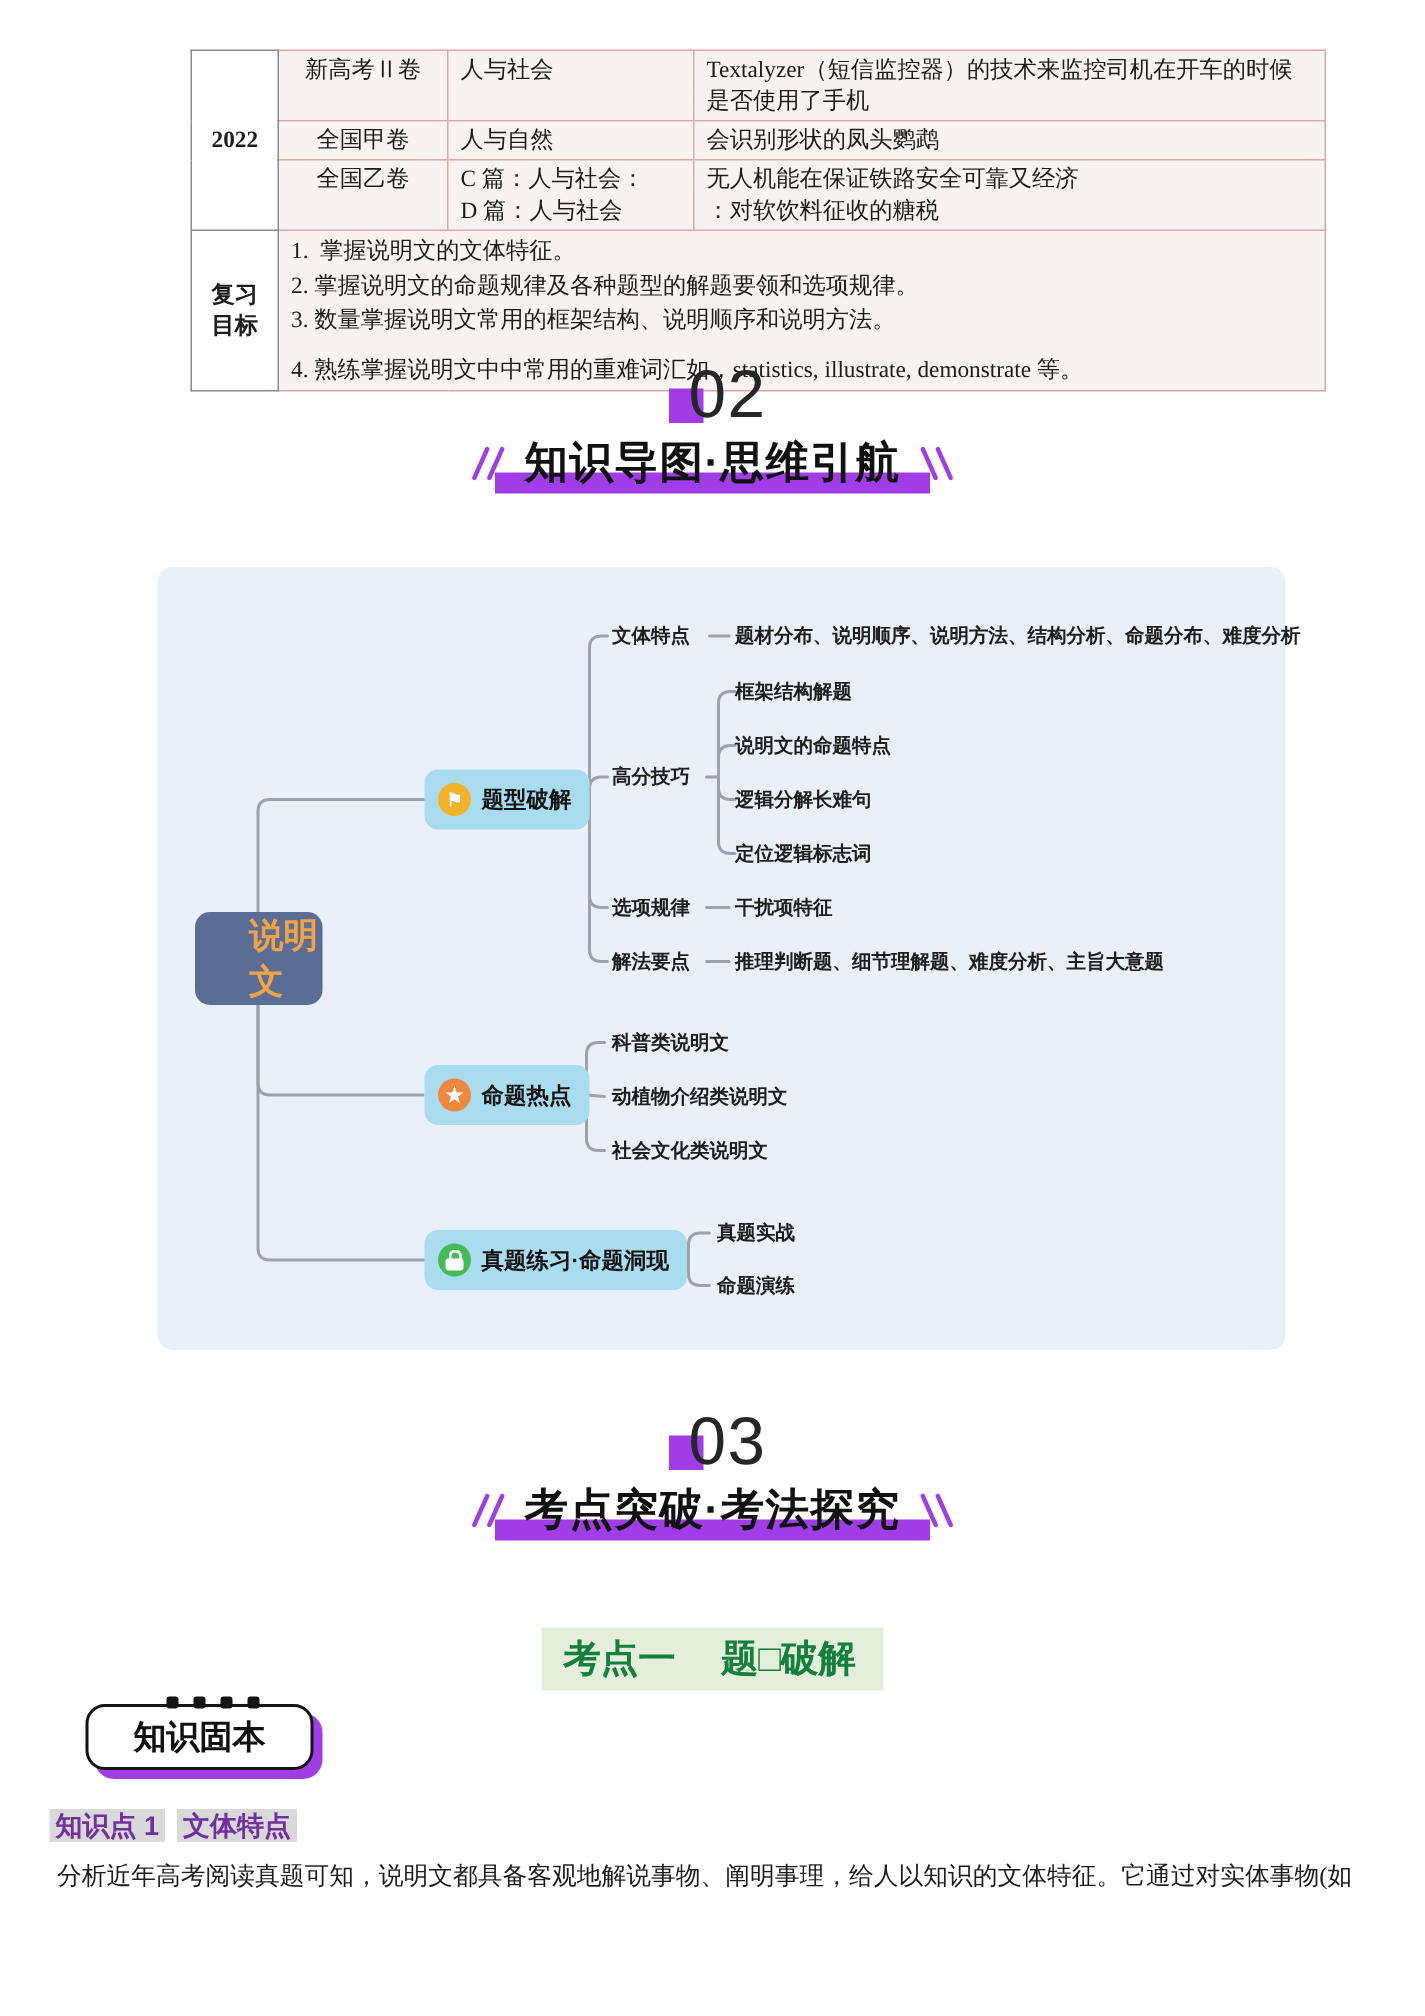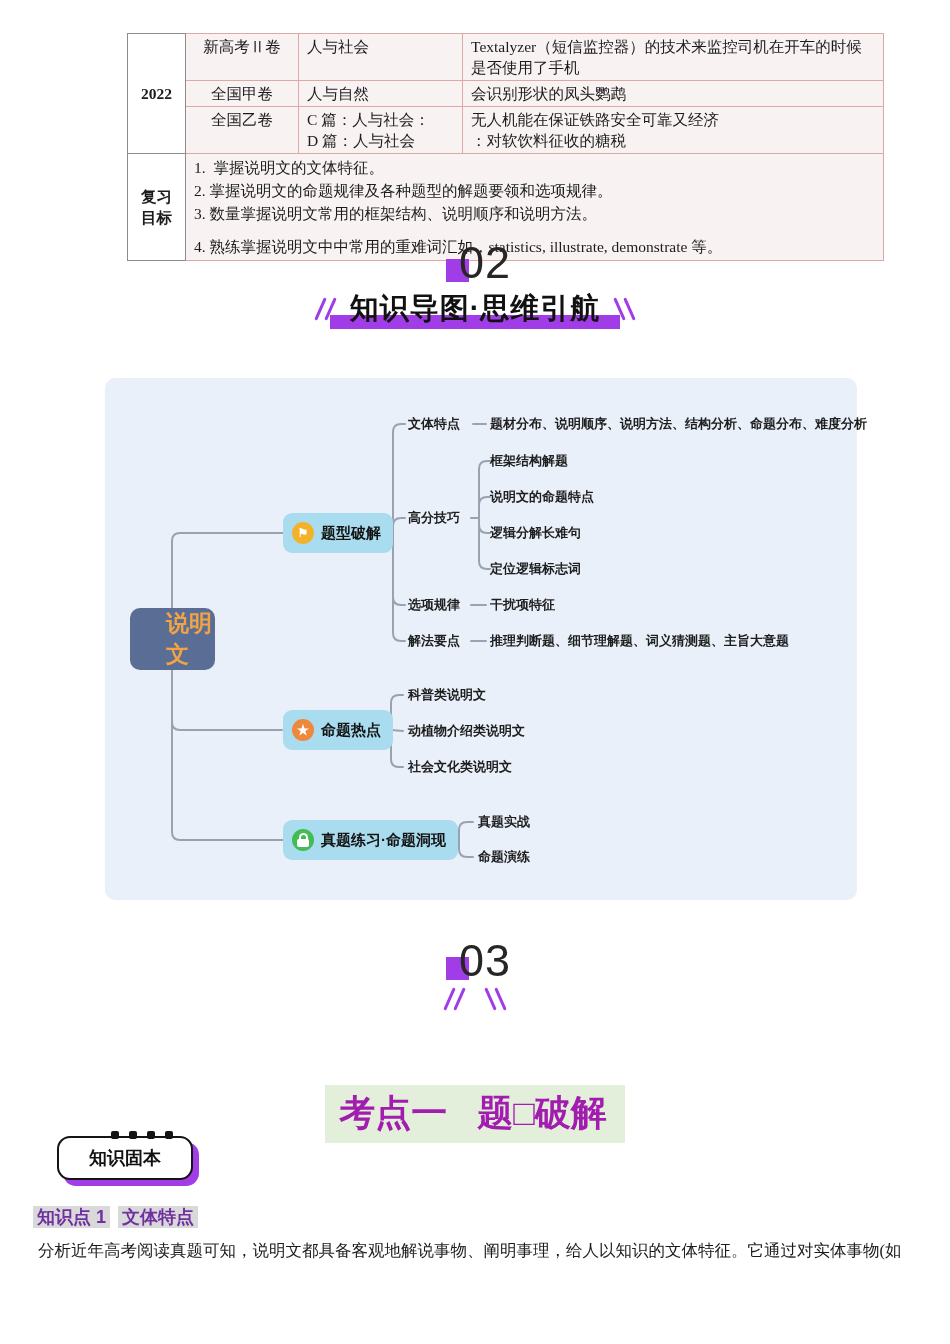--- a/index.html
+++ b/index.html
@@ -57,30 +57,30 @@
   .lock-shackle { width:9px; height:7px; border:2px solid #fff; border-bottom:none;
                   border-radius:5px 5px 0 0; }
   .lock-body { width:12px; height:8px; background:#fff; border-radius:2px; margin-top:-1px; }
   .mm-label { position:absolute; transform:translateY(-50%); white-space:nowrap;
               font-size:13px; font-weight:bold; color:#1e1e1e; }
 
   
   .kaodian { position:absolute; left:0; top:1085px; width:100%; text-align:center; }
   .kaodian-inner { display:inline-block; background:#e4efdb; padding:4px 18px 5px 14px;
                    font-family:"Liberation Sans", sans-serif; font-weight:bold;
-                   font-size:36px; color:#a21caf; }
+                   font-size:25px; color:#15803d; }
   .kaodian-inner .gap { display:inline-block; width:30px; }
 
   
-  .badge { position:absolute; left:57px; top:1136px; width:136px; height:44px;
+  .badge { position:absolute; left:57px; top:1136px; width:152px; height:44px;
            background:#fff; border:2.5px solid #141414; border-radius:13px;
            box-shadow:6px 6px 0 #a13de6;
            display:flex; align-items:center; justify-content:center;
            font-family:"Liberation Sans", sans-serif; font-weight:bold;
-           font-size:18px; color:#111; }
+           font-size:22px; color:#111; }
   .badge .sprocket { position:absolute; top:-7px; width:8px; height:8px;
                      background:#141414; border-radius:2px; }
   .badge .s1 { left:52px; } .badge .s2 { left:70px; } .badge .s3 { left:88px; } .badge .s4 { left:106px; }
 
   
   .kp { position:absolute; left:33px; top:1205px;
         font-family:"Liberation Sans", sans-serif; font-weight:bold;
         font-size:18px; color:#7030a0; }
   .kp span.hl { background:#d9d9d9; padding:1px 4px; }
   .kp span.sp { display:inline-block; width:8px; }
@@ -208,37 +208,38 @@
     <div class="mm-label" style="left:303px; top:140px;">高分技巧</div>
     <div class="mm-label" style="left:303px; top:227px;">选项规律</div>
     <div class="mm-label" style="left:303px; top:263px;">解法要点</div>
 
     <div class="mm-label" style="left:385px; top:46px;">题材分布、说明顺序、说明方法、结构分析、命题分布、难度分析</div>
     <div class="mm-label" style="left:385px; top:83px;">框架结构解题</div>
     <div class="mm-label" style="left:385px; top:119px;">说明文的命题特点</div>
     <div class="mm-label" style="left:385px; top:155px;">逻辑分解长难句</div>
     <div class="mm-label" style="left:385px; top:191px;">定位逻辑标志词</div>
     <div class="mm-label" style="left:385px; top:227px;">干扰项特征</div>
-    <div class="mm-label" style="left:385px; top:263px;">推理判断题、细节理解题、词义猜测题、主旨大意题</div>
+    <div class="mm-label" style="left:385px; top:263px;">推理判断题、细节理解题、难度分析、主旨大意题</div>
 
     <div class="mm-label" style="left:303px; top:317px;">科普类说明文</div>
     <div class="mm-label" style="left:303px; top:353px;">动植物介绍类说明文</div>
     <div class="mm-label" style="left:303px; top:389px;">社会文化类说明文</div>
 
     <div class="mm-label" style="left:373px; top:444px;">真题实战</div>
     <div class="mm-label" style="left:373px; top:479px;">命题演练</div>
   </div>
 
   <div class="sec-header" style="top:938px;">
     <div class="sec-num">03</div>
     <div class="sec-title-row">
       <span class="slashes left">
           <i></i>
           <i></i>
         </span>
+      <span class="sec-title">考点突破·考法探究</span>
       <span class="slashes right">
           <i></i>
           <i></i>
         </span>
     </div>
   </div>
 
   <div class="kaodian">
     <span class="kaodian-inner">
       <span>考点一</span><span class="gap"></span><span>题□破解</span>

